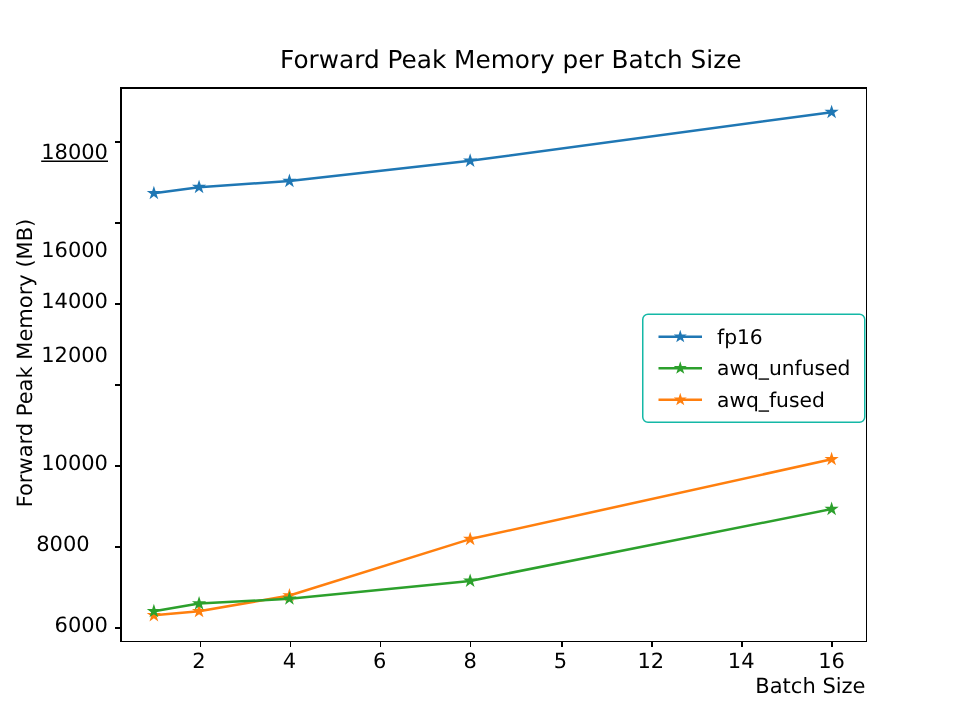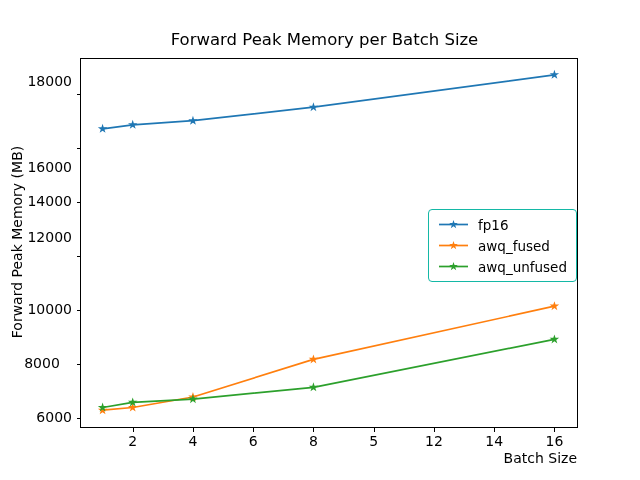--- a/index.html
+++ b/index.html
@@ -8,21 +8,21 @@
     width: 640px;
     height: 480px;
     background: #ffffff;
     font-family: "DejaVu Sans", "Liberation Sans", sans-serif;
     color: #000000;
     overflow: hidden;
     -webkit-font-smoothing: antialiased;
   }
   .chart-title {
     position: absolute;
-    left: 76px;
+    left: 92px;
     top: 30px;
     width: 497px;
     text-align: center;
     font-size: 16.5px;
     color: #000000;
     white-space: nowrap;
   }
   .x-axis-label {
     position: absolute;
     left: 80px;
@@ -131,41 +131,41 @@
       <span class="xtick-label" style="left: 474.167px;">14</span>
       <span class="xtick-label" style="left: 534.409px;">16</span>
     </div>
   <div id="ytick-container">
       <span class="ytick-label" style="left: 12px; top: 409.079px;">6000</span>
       <span class="ytick-label" style="left: 12px; top: 355.013px; text-align: center;">8000</span>
       <span class="ytick-label" style="left: 12px; top: 300.947px;">10000</span>
       <span class="ytick-label" style="left: 12px; top: 229px;">12000</span>
       <span class="ytick-label" style="left: 12px; top: 192.815px;">14000</span>
       <span class="ytick-label" style="left: 12px; top: 138.749px; margin-top: 20px;">16000</span>
-      <span class="ytick-label" style="left: 12px; top: 73px;">18000</span>
+      <span class="ytick-label" style="left: 12px; top: 94px; text-decoration: underline;">18000</span>
     </div>
 
   <div class="x-axis-label">Batch Size</div>
 
   <div class="legend" id="legend-box">
       <div class="legend-row">
         <svg width="31" height="13">
           <line x1="1" y1="6.5" x2="30" y2="6.5" stroke="#1f77b4" stroke-width="1.7"></line>
           <path d="M15.50,1.90L16.53,5.08L19.87,5.08L17.17,7.04L18.20,10.22L15.50,8.26L12.80,10.22L13.83,7.04L11.13,5.08L14.47,5.08Z" fill="#1f77b4"></path>
         </svg>
         <span class="legend-label">fp16</span>
       </div>
       <div class="legend-row">
         <svg width="31" height="13">
+          <line x1="1" y1="6.5" x2="30" y2="6.5" stroke="#2ca02c" stroke-width="1.7"></line>
+          <path d="M15.50,1.90L16.53,5.08L19.87,5.08L17.17,7.04L18.20,10.22L15.50,8.26L12.80,10.22L13.83,7.04L11.13,5.08L14.47,5.08Z" fill="#2ca02c"></path>
+        </svg>
+        <span class="legend-label">awq_unfused</span>
+      </div>
+      <div class="legend-row">
+        <svg width="31" height="13">
           <line x1="1" y1="6.5" x2="30" y2="6.5" stroke="#ff7f0e" stroke-width="1.7"></line>
           <path d="M15.50,1.90L16.53,5.08L19.87,5.08L17.17,7.04L18.20,10.22L15.50,8.26L12.80,10.22L13.83,7.04L11.13,5.08L14.47,5.08Z" fill="#ff7f0e"></path>
         </svg>
         <span class="legend-label">awq_fused</span>
       </div>
-      <div class="legend-row">
-        <svg width="31" height="13">
-          <line x1="1" y1="6.5" x2="30" y2="6.5" stroke="#2ca02c" stroke-width="1.7"></line>
-          <path d="M15.50,1.90L16.53,5.08L19.87,5.08L17.17,7.04L18.20,10.22L15.50,8.26L12.80,10.22L13.83,7.04L11.13,5.08L14.47,5.08Z" fill="#2ca02c"></path>
-        </svg>
-        <span class="legend-label">awq_unfused</span>
-      </div>
     </div>
 </div>
 
 </body></html>

